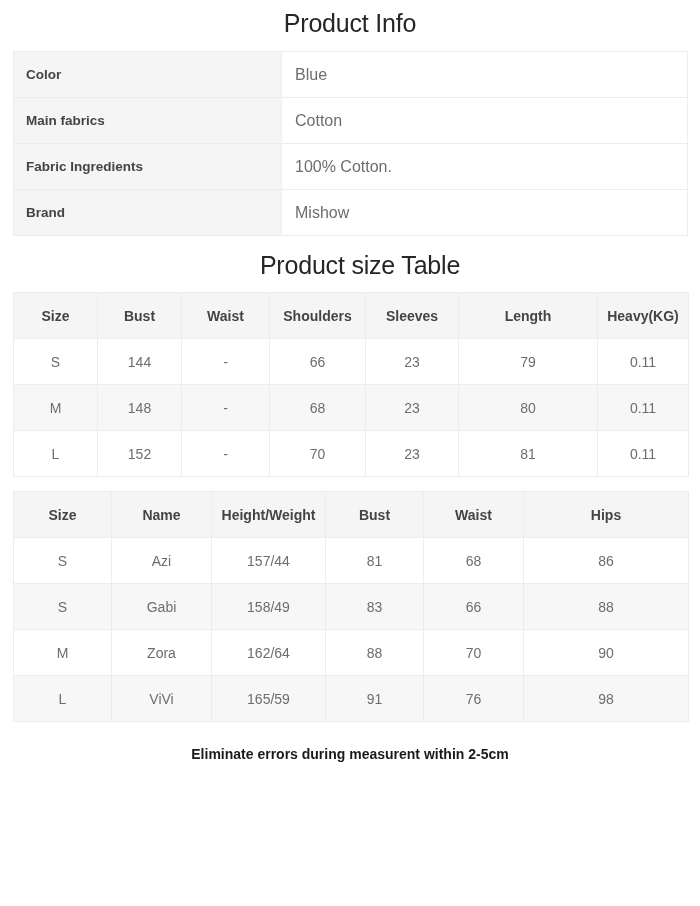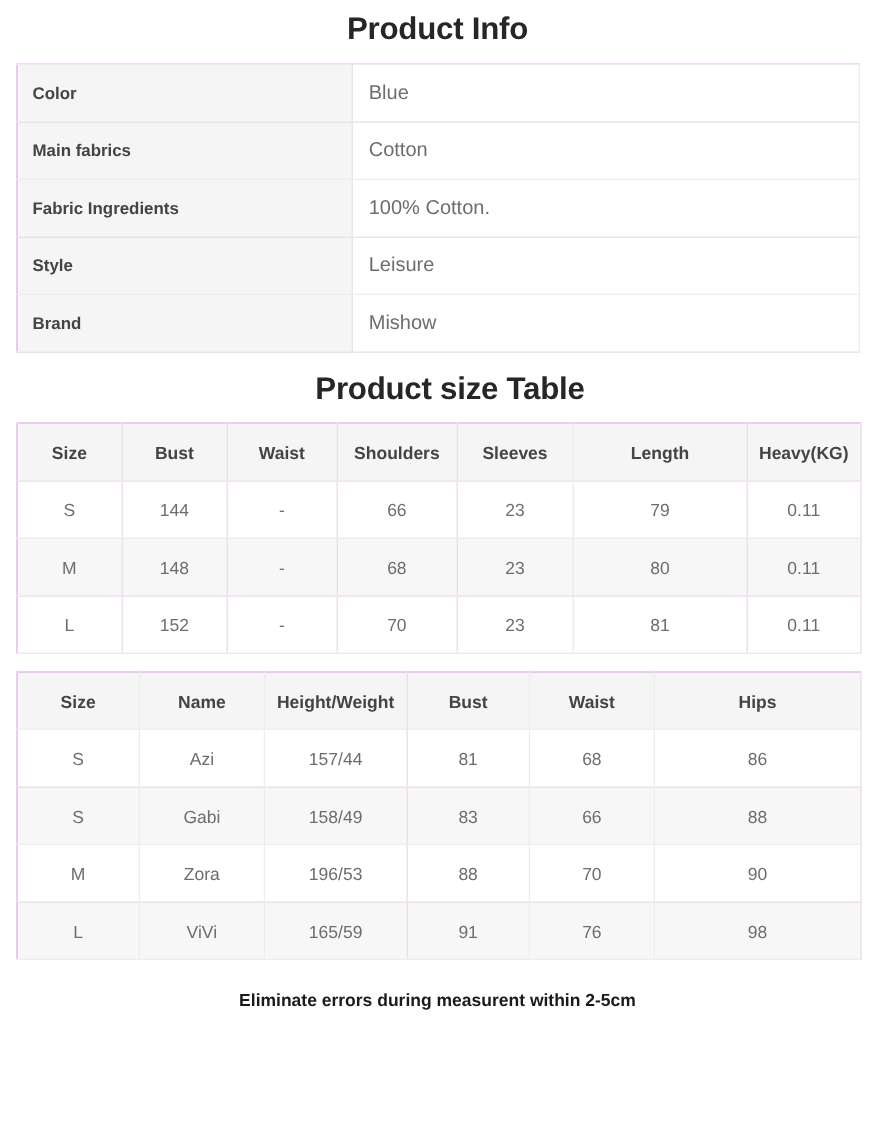--- a/index.html
+++ b/index.html
@@ -18,21 +18,21 @@
   .page {
     width: 700px;
     height: 906px;
     position: relative;
     box-sizing: border-box;
   }
 
   .section-title {
     text-align: center;
     font-size: 25px;
-    font-weight: bold;
+    font-weight: normal;
     color: #262626;
     letter-spacing: -0.2px;
     line-height: 1;
   }
 
   #title-product-info { padding-top: 11px; }
   #title-size-table   { padding-top: 17px; padding-left: 20px; }
   #title-trial-wear   { padding-top: 17px; }
 
   
@@ -153,24 +153,20 @@
         <td class="label">Color</td>
         <td class="value">Blue</td>
       </tr>
       <tr>
         <td class="label">Main fabrics</td>
         <td class="value">Cotton</td>
       </tr>
       <tr>
         <td class="label">Fabric Ingredients</td>
         <td class="value">100% Cotton.</td>
-      </tr>
-      <tr>
-        <td class="label">Style</td>
-        <td class="value">Leisure</td>
       </tr>
       <tr>
         <td class="label">Brand</td>
         <td class="value">Mishow</td>
       </tr>
     </tbody>
   </table>
 
   <div class="section-title" id="title-size-table">Product size Table</div>
 
@@ -259,21 +255,21 @@
         <td>S</td>
         <td>Gabi</td>
         <td>158/49</td>
         <td>83</td>
         <td>66</td>
         <td>88</td>
       </tr>
       <tr class="plain">
         <td>M</td>
         <td>Zora</td>
-        <td>196/53</td>
+        <td>162/64</td>
         <td>88</td>
         <td>70</td>
         <td>90</td>
       </tr>
       <tr class="alt">
         <td>L</td>
         <td>ViVi</td>
         <td>165/59</td>
         <td>91</td>
         <td>76</td>

